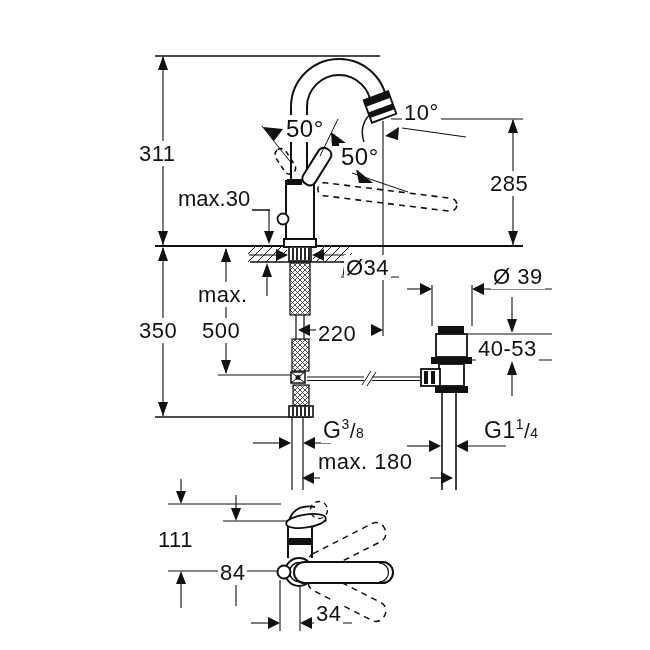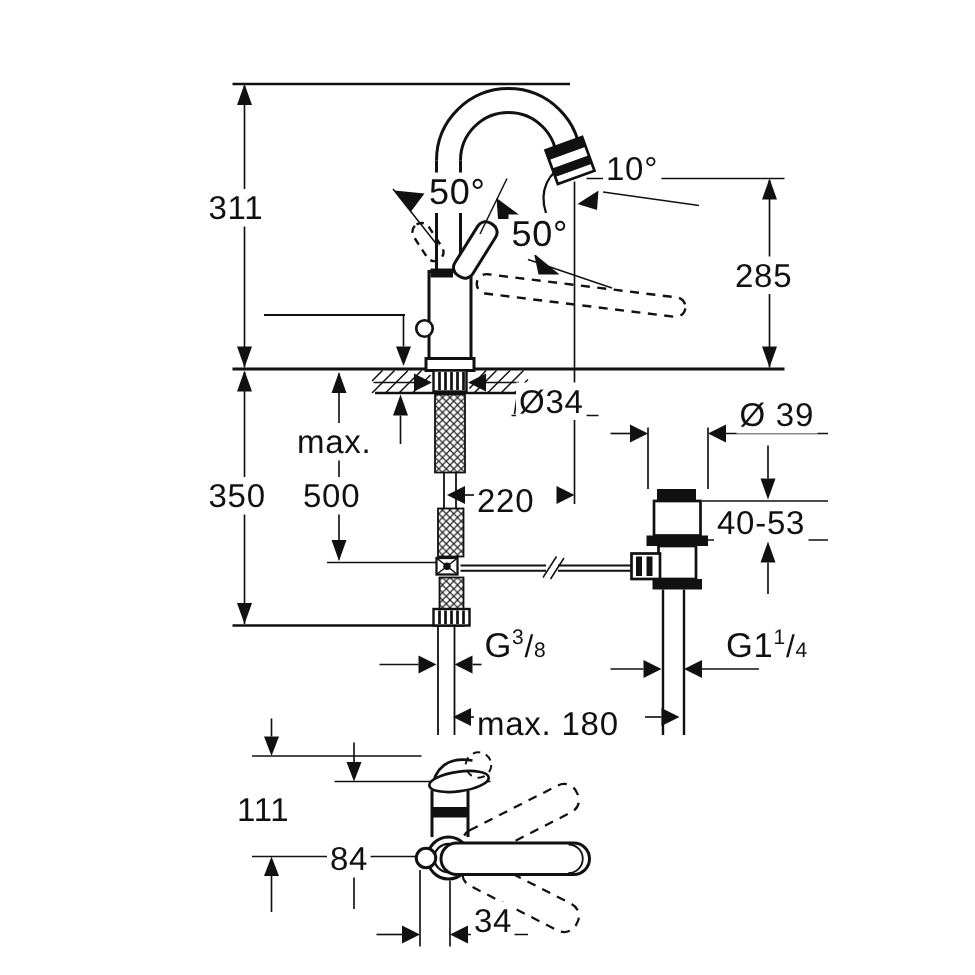--- a/index.html
+++ b/index.html
@@ -254,35 +254,36 @@
     <g stroke-width="1.1">
       <path d="M280,580 V631 M300,587 V631"></path>
       <path d="M251,623 H268"></path>
       <polygon points="280,623 268,617 268,629" fill="#111" stroke="none"></polygon>
       <polygon points="300,623 312,617 312,629" fill="#111" stroke="none"></polygon>
       <path d="M312,623 H352"></path>
     </g>
   </g>
 </svg>
 
-<div class="lbl" style="left:137px;top:126px">311</div>
+<div class="lbl" style="left:137px;top:141px">311</div>
+<div class="lbl" style="left:176px;top:186px;letter-spacing:0">max.30</div>
 <div class="lbl big" style="left:284px;top:115px">50°</div>
 <div class="lbl big" style="left:339px;top:143px">50°</div>
 <div class="lbl" style="left:402px;top:100px">10°</div>
 <div class="lbl" style="left:488px;top:171px">285</div>
 <div class="lbl" style="left:344px;top:255px">Ø34</div>
 <div class="lbl" style="left:491px;top:264px">Ø 39</div>
 <div class="lbl" style="left:196px;top:282px">max.</div>
 <div class="lbl" style="left:200px;top:318px">500</div>
 <div class="lbl" style="left:137px;top:318px">350</div>
 <div class="lbl" style="left:316px;top:321px">220</div>
 <div class="lbl" style="left:476px;top:336px">40-53</div>
 
 <div class="lbl" style="left:321px;top:416px"><span class="frac-main">G</span><span class="frac-sup">3</span><span class="frac-slash">/</span><span class="frac-sub">8</span></div>
 
 <div class="lbl" style="left:482px;top:416px"><span class="frac-main">G1</span><span class="frac-sup">1</span><span class="frac-slash">/</span><span class="frac-sub">4</span></div>
 
-<div class="lbl" style="left:316px;top:470px">max. 180</div>
+<div class="lbl" style="left:316px;top:449px">max. 180</div>
 <div class="lbl" style="left:156px;top:527px">111</div>
 <div class="lbl" style="left:218px;top:560px">84</div>
 <div class="lbl" style="left:314px;top:601px">34</div>
 
 </div>
 
 </body></html>

